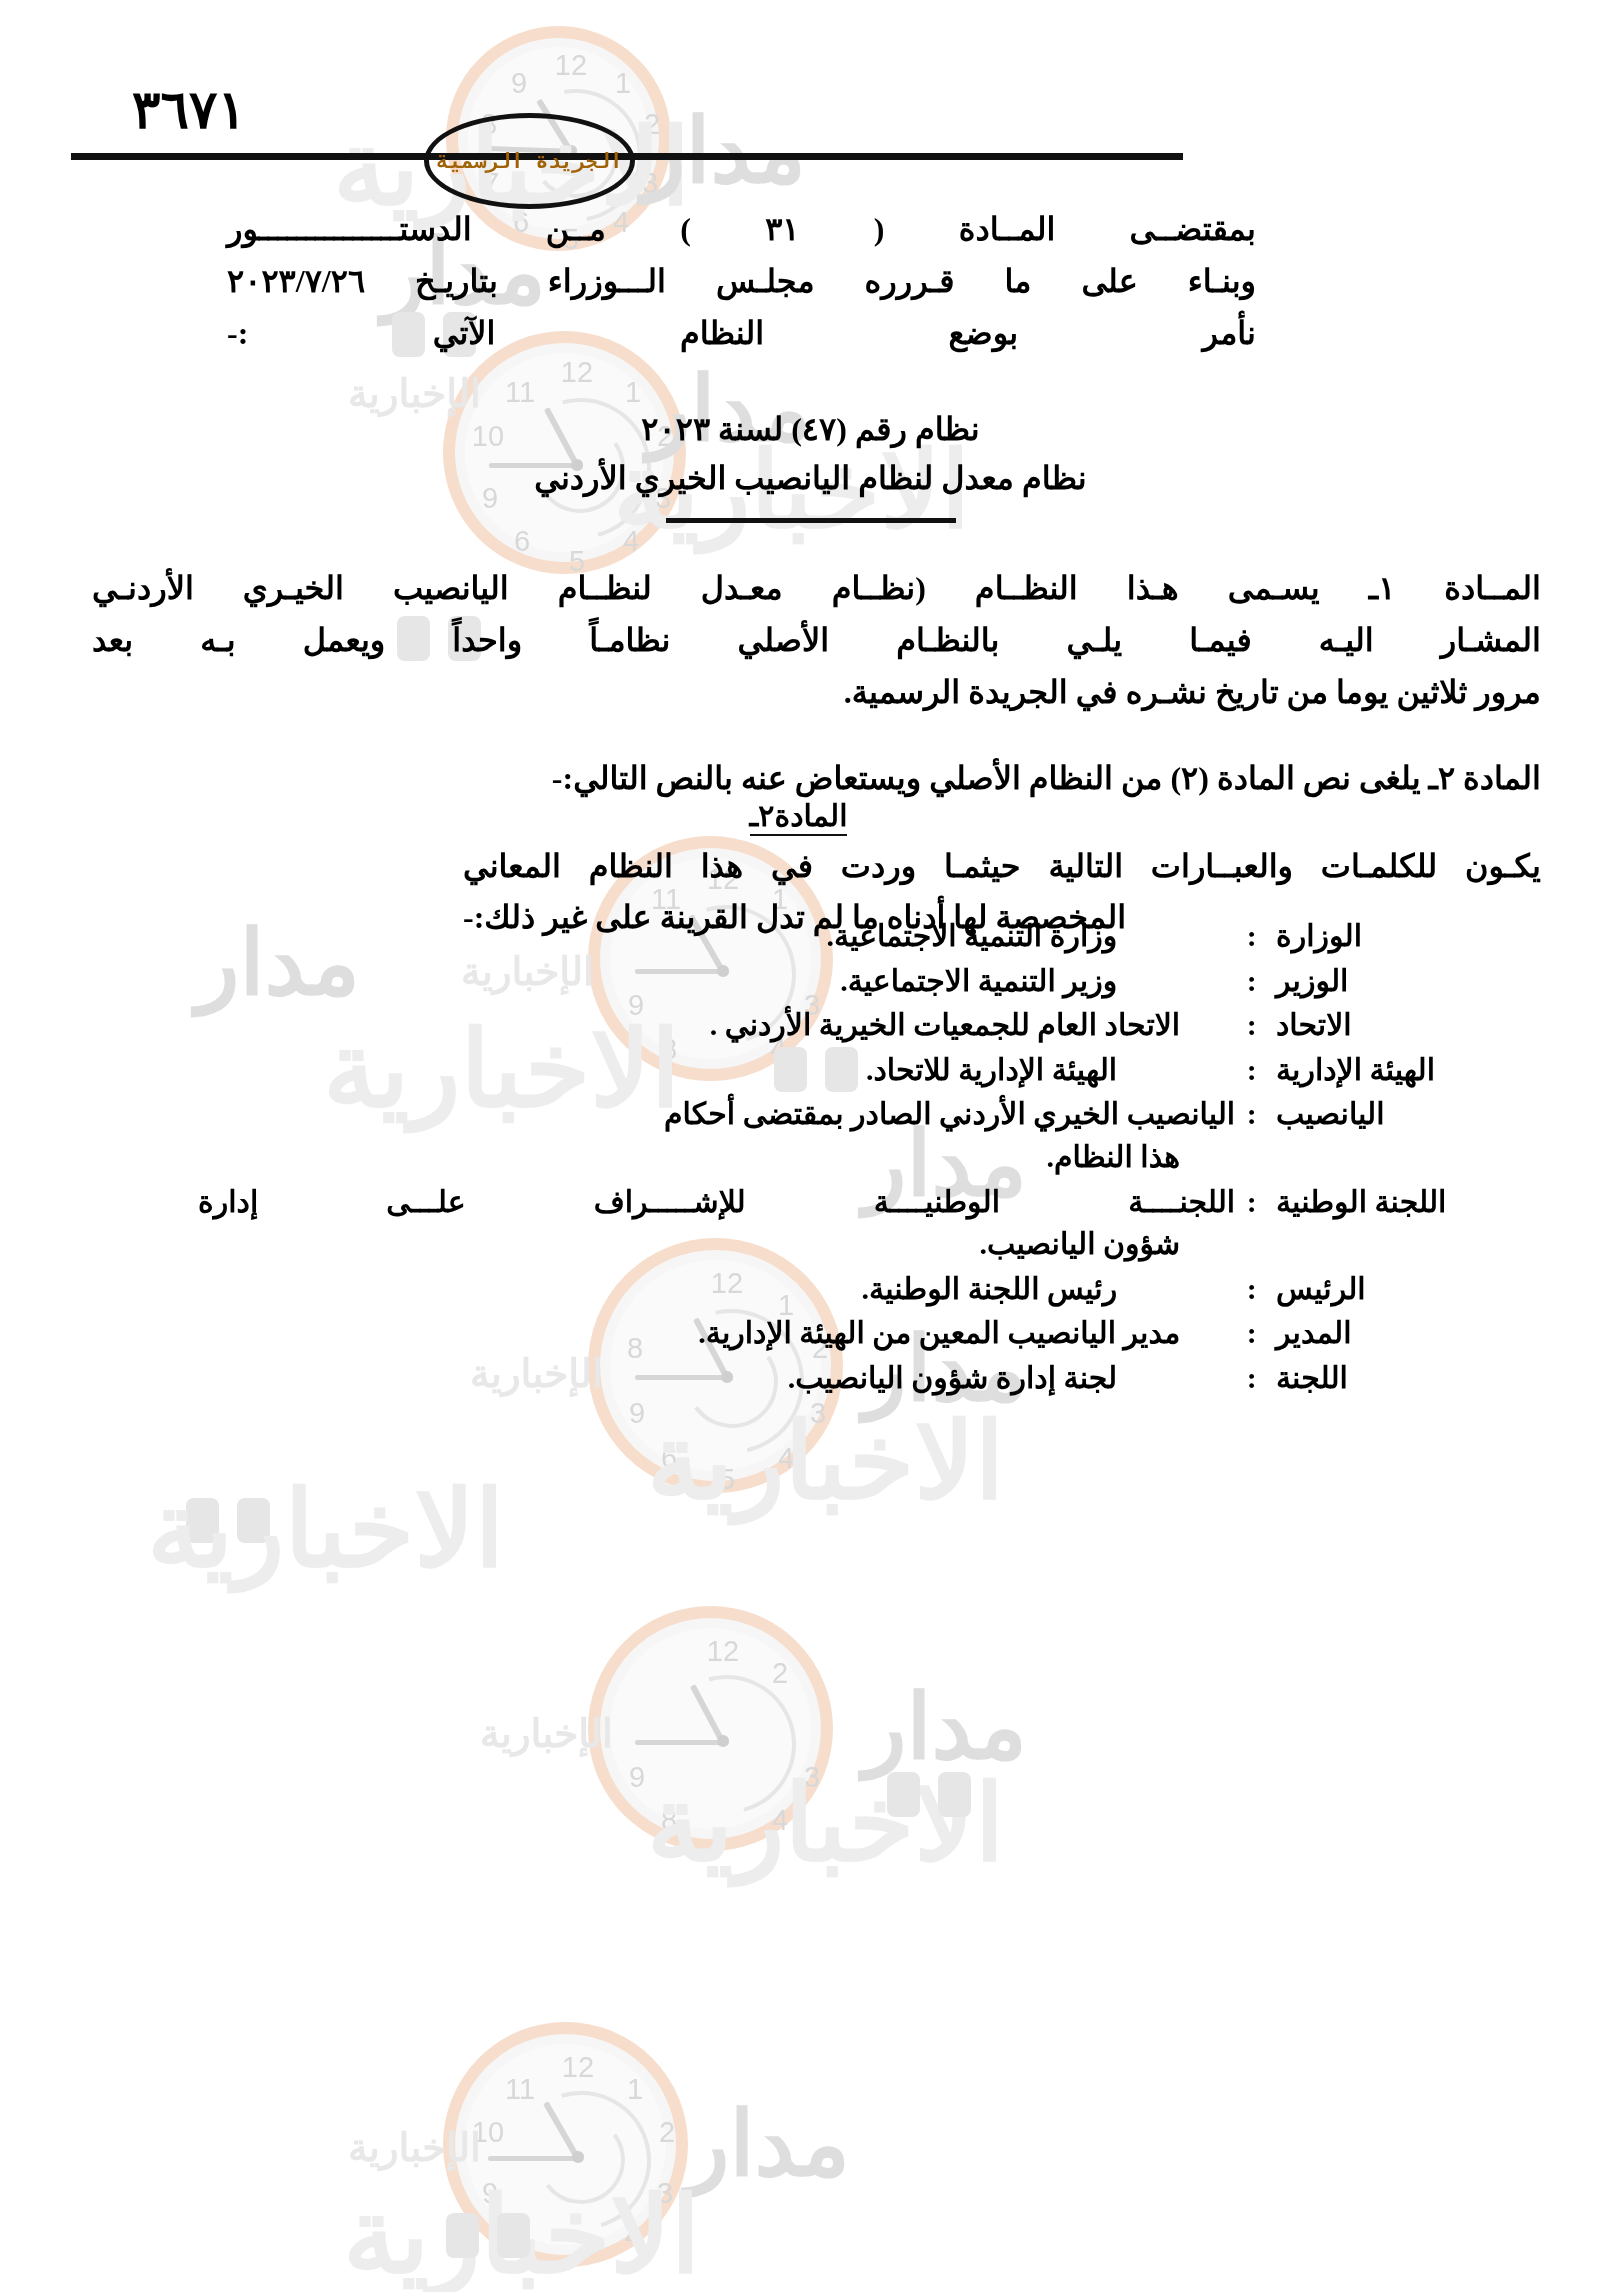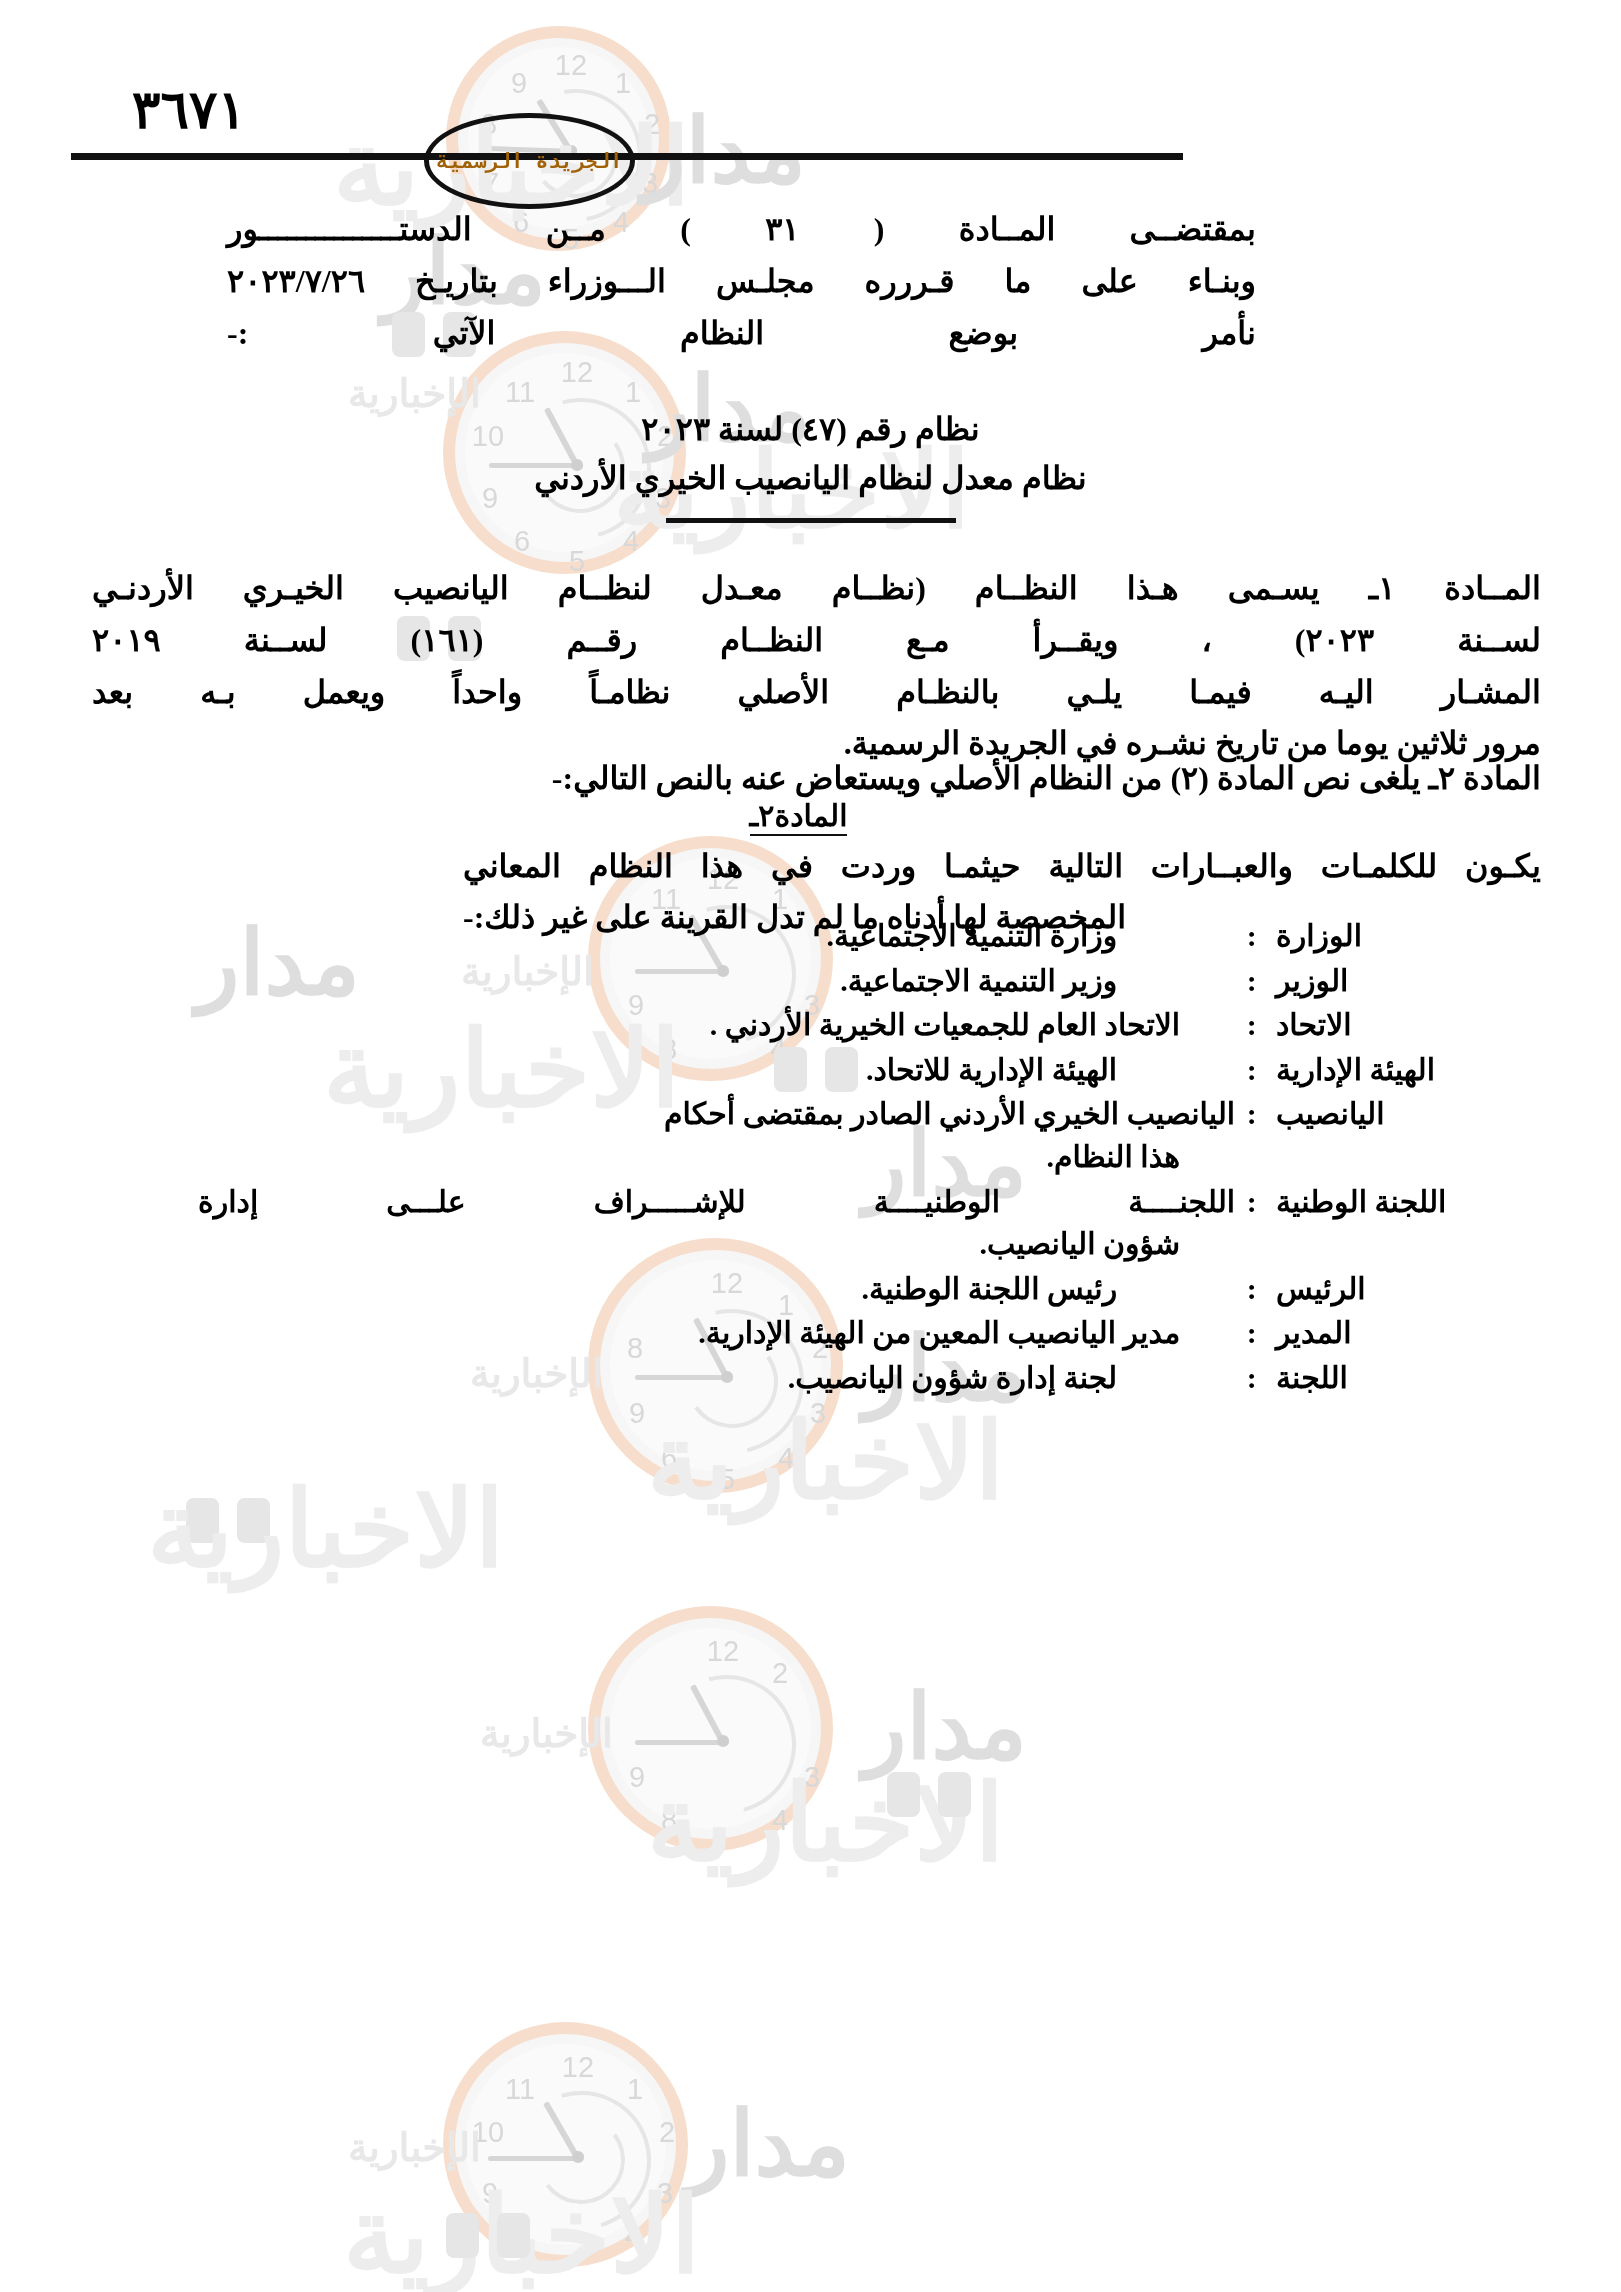--- a/index.html
+++ b/index.html
@@ -432,21 +432,20 @@
 
     <div class="law-title">
       <span class="t2">نظام رقم (٤٧) لسنة ٢٠٢٣</span>
       <span class="t2">نظام معدل لنظام اليانصيب الخيري الأردني</span>
     </div>
 
     <div class="title-rule"></div>
 
     <div class="article" id="article-1">
       <span class="ln">المــادة ١ـ يسـمى هـذا النظــام (نظــام معـدل لنظــام اليانصيب الخيـري الأردنـي</span>
-      <span class="ln">لســنة ٢٠٢٣) ، ويقــرأ مـع النظــام رقــم (١٦١) لســنة ٢٠١٩</span>
       <span class="ln">المشـار اليـه فيمـا يلـي بالنظـام الأصلي نظامـاً واحداً ويعمل بـه بعد</span>
       <span class="ln last">مرور ثلاثين يوما من تاريخ نشـره في الجريدة الرسمية.</span>
     </div>
 
     <div class="article" id="article-2">
       <span class="ln last">المادة ٢ـ يلغى نص المادة (٢) من النظام الأصلي ويستعاض عنه بالنص التالي:-</span>
     </div>
 
     <div class="madda2-heading">
       <span>المادة٢ـ</span>

